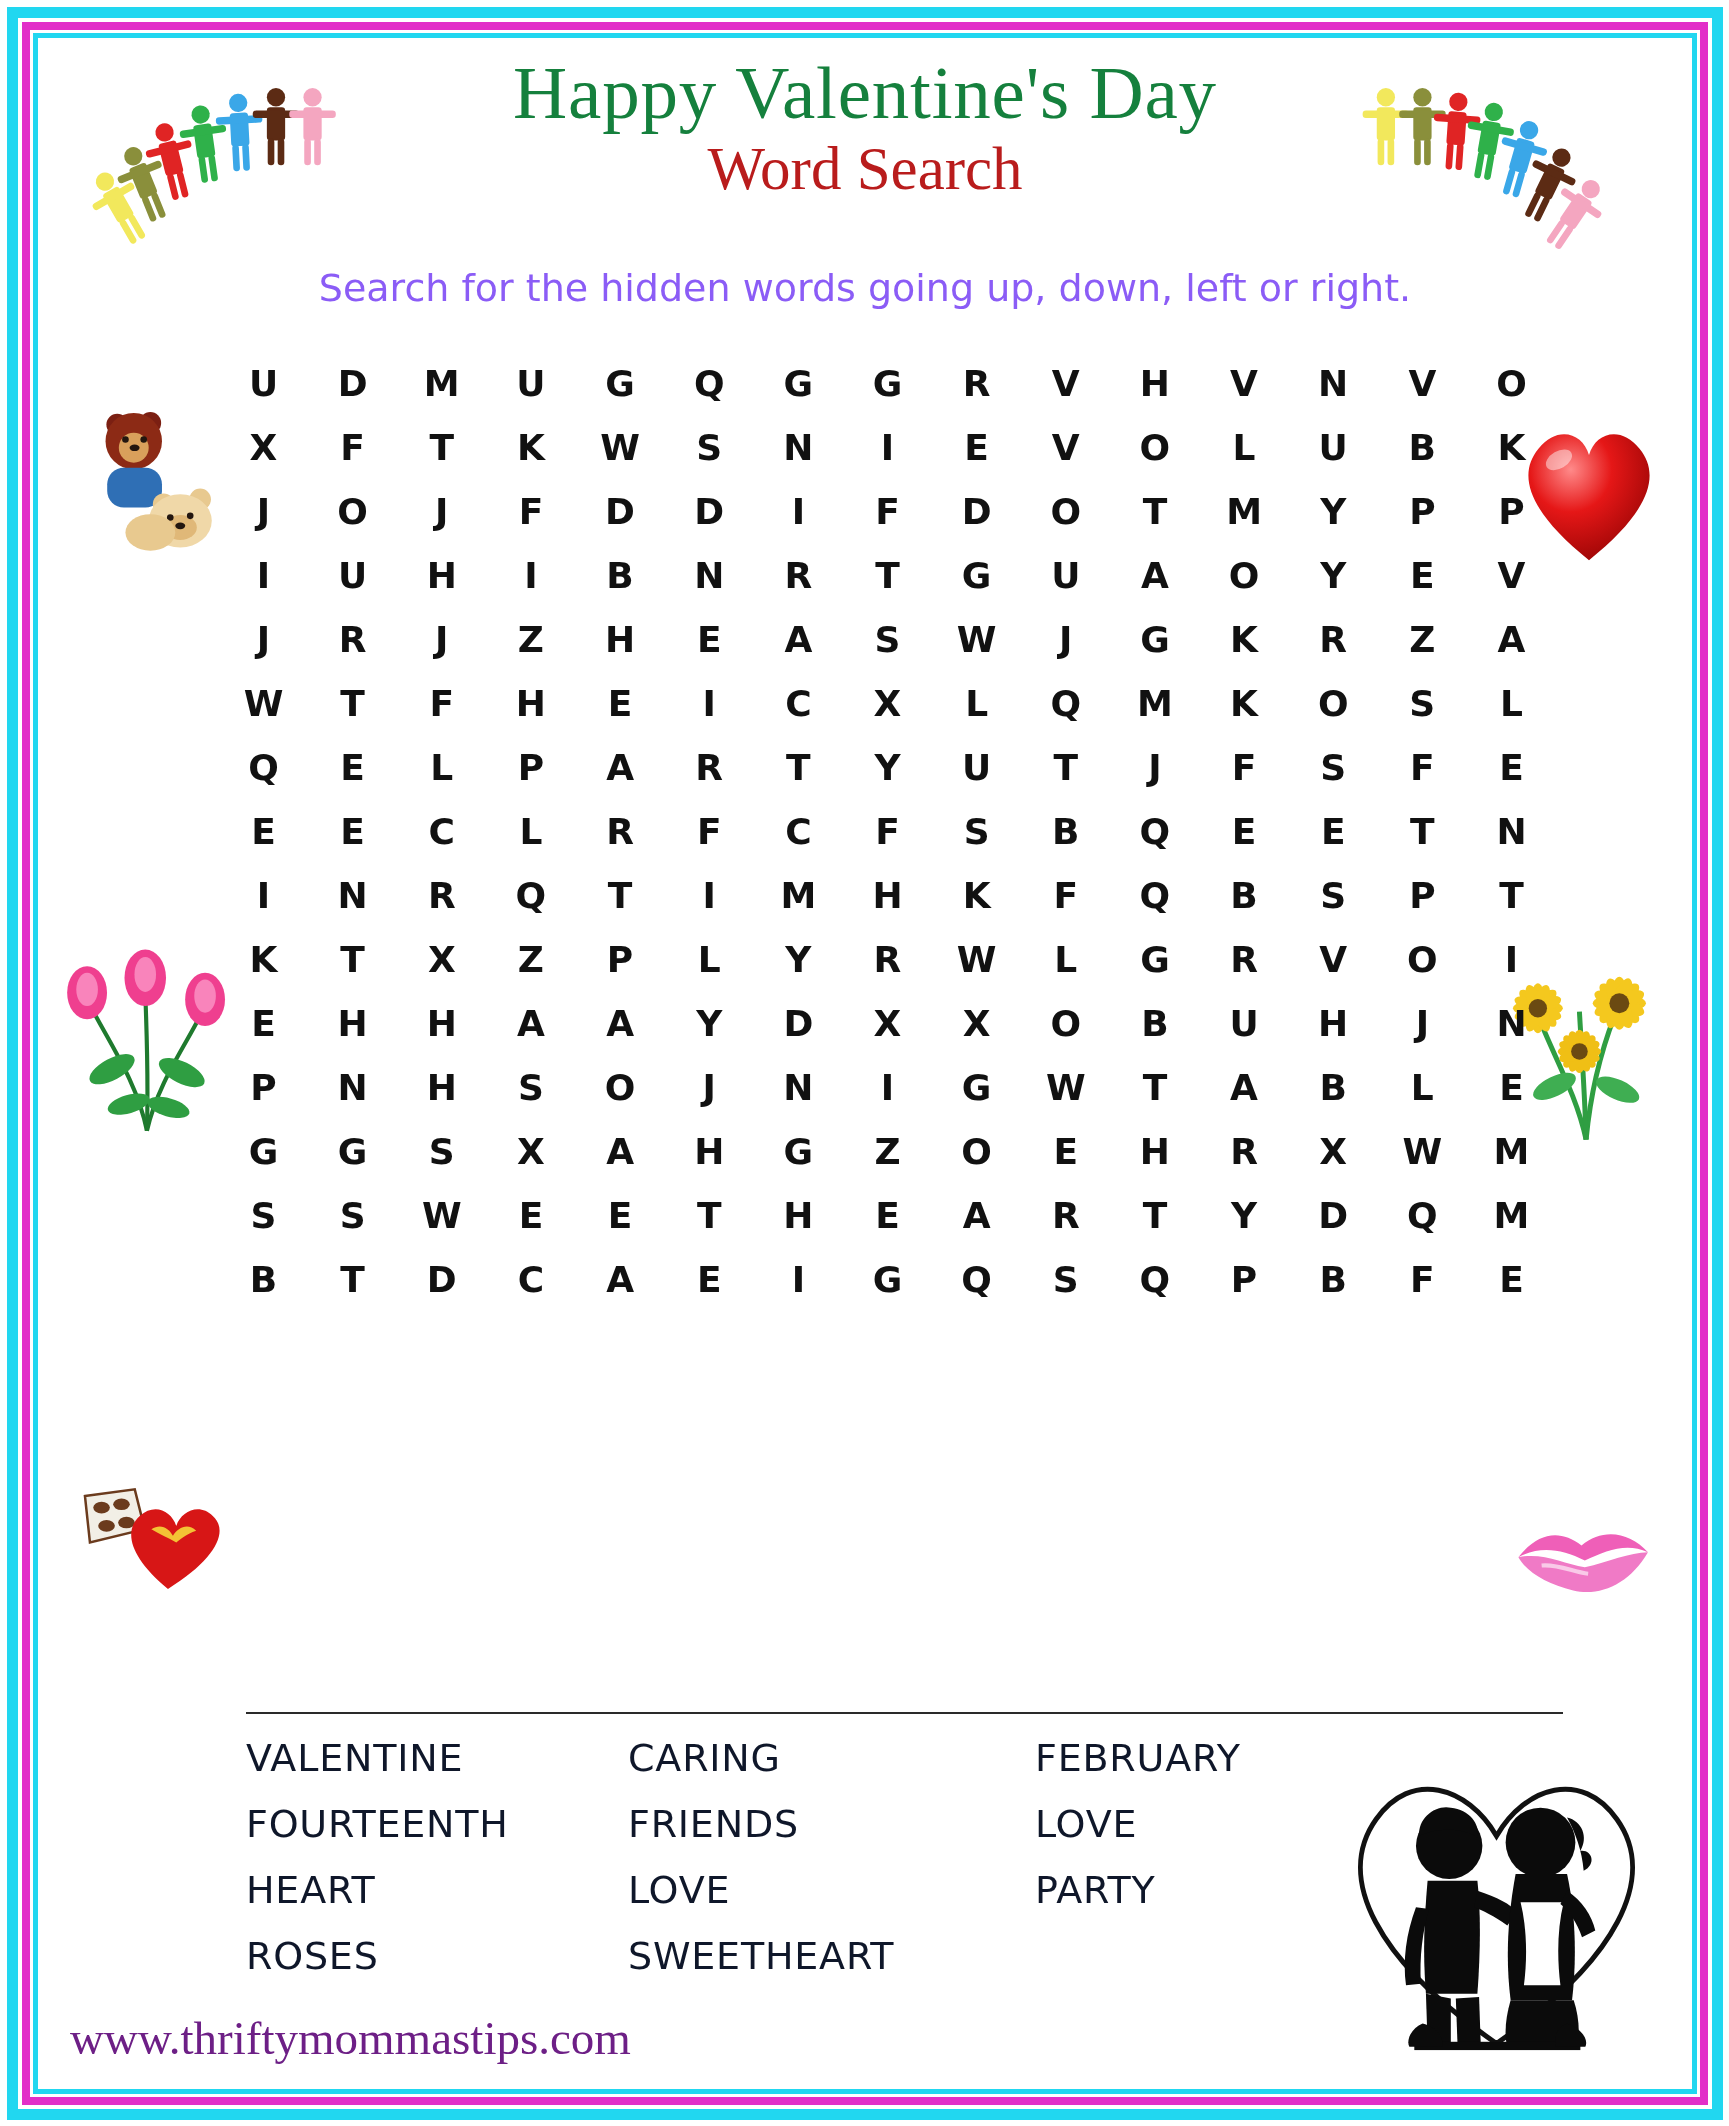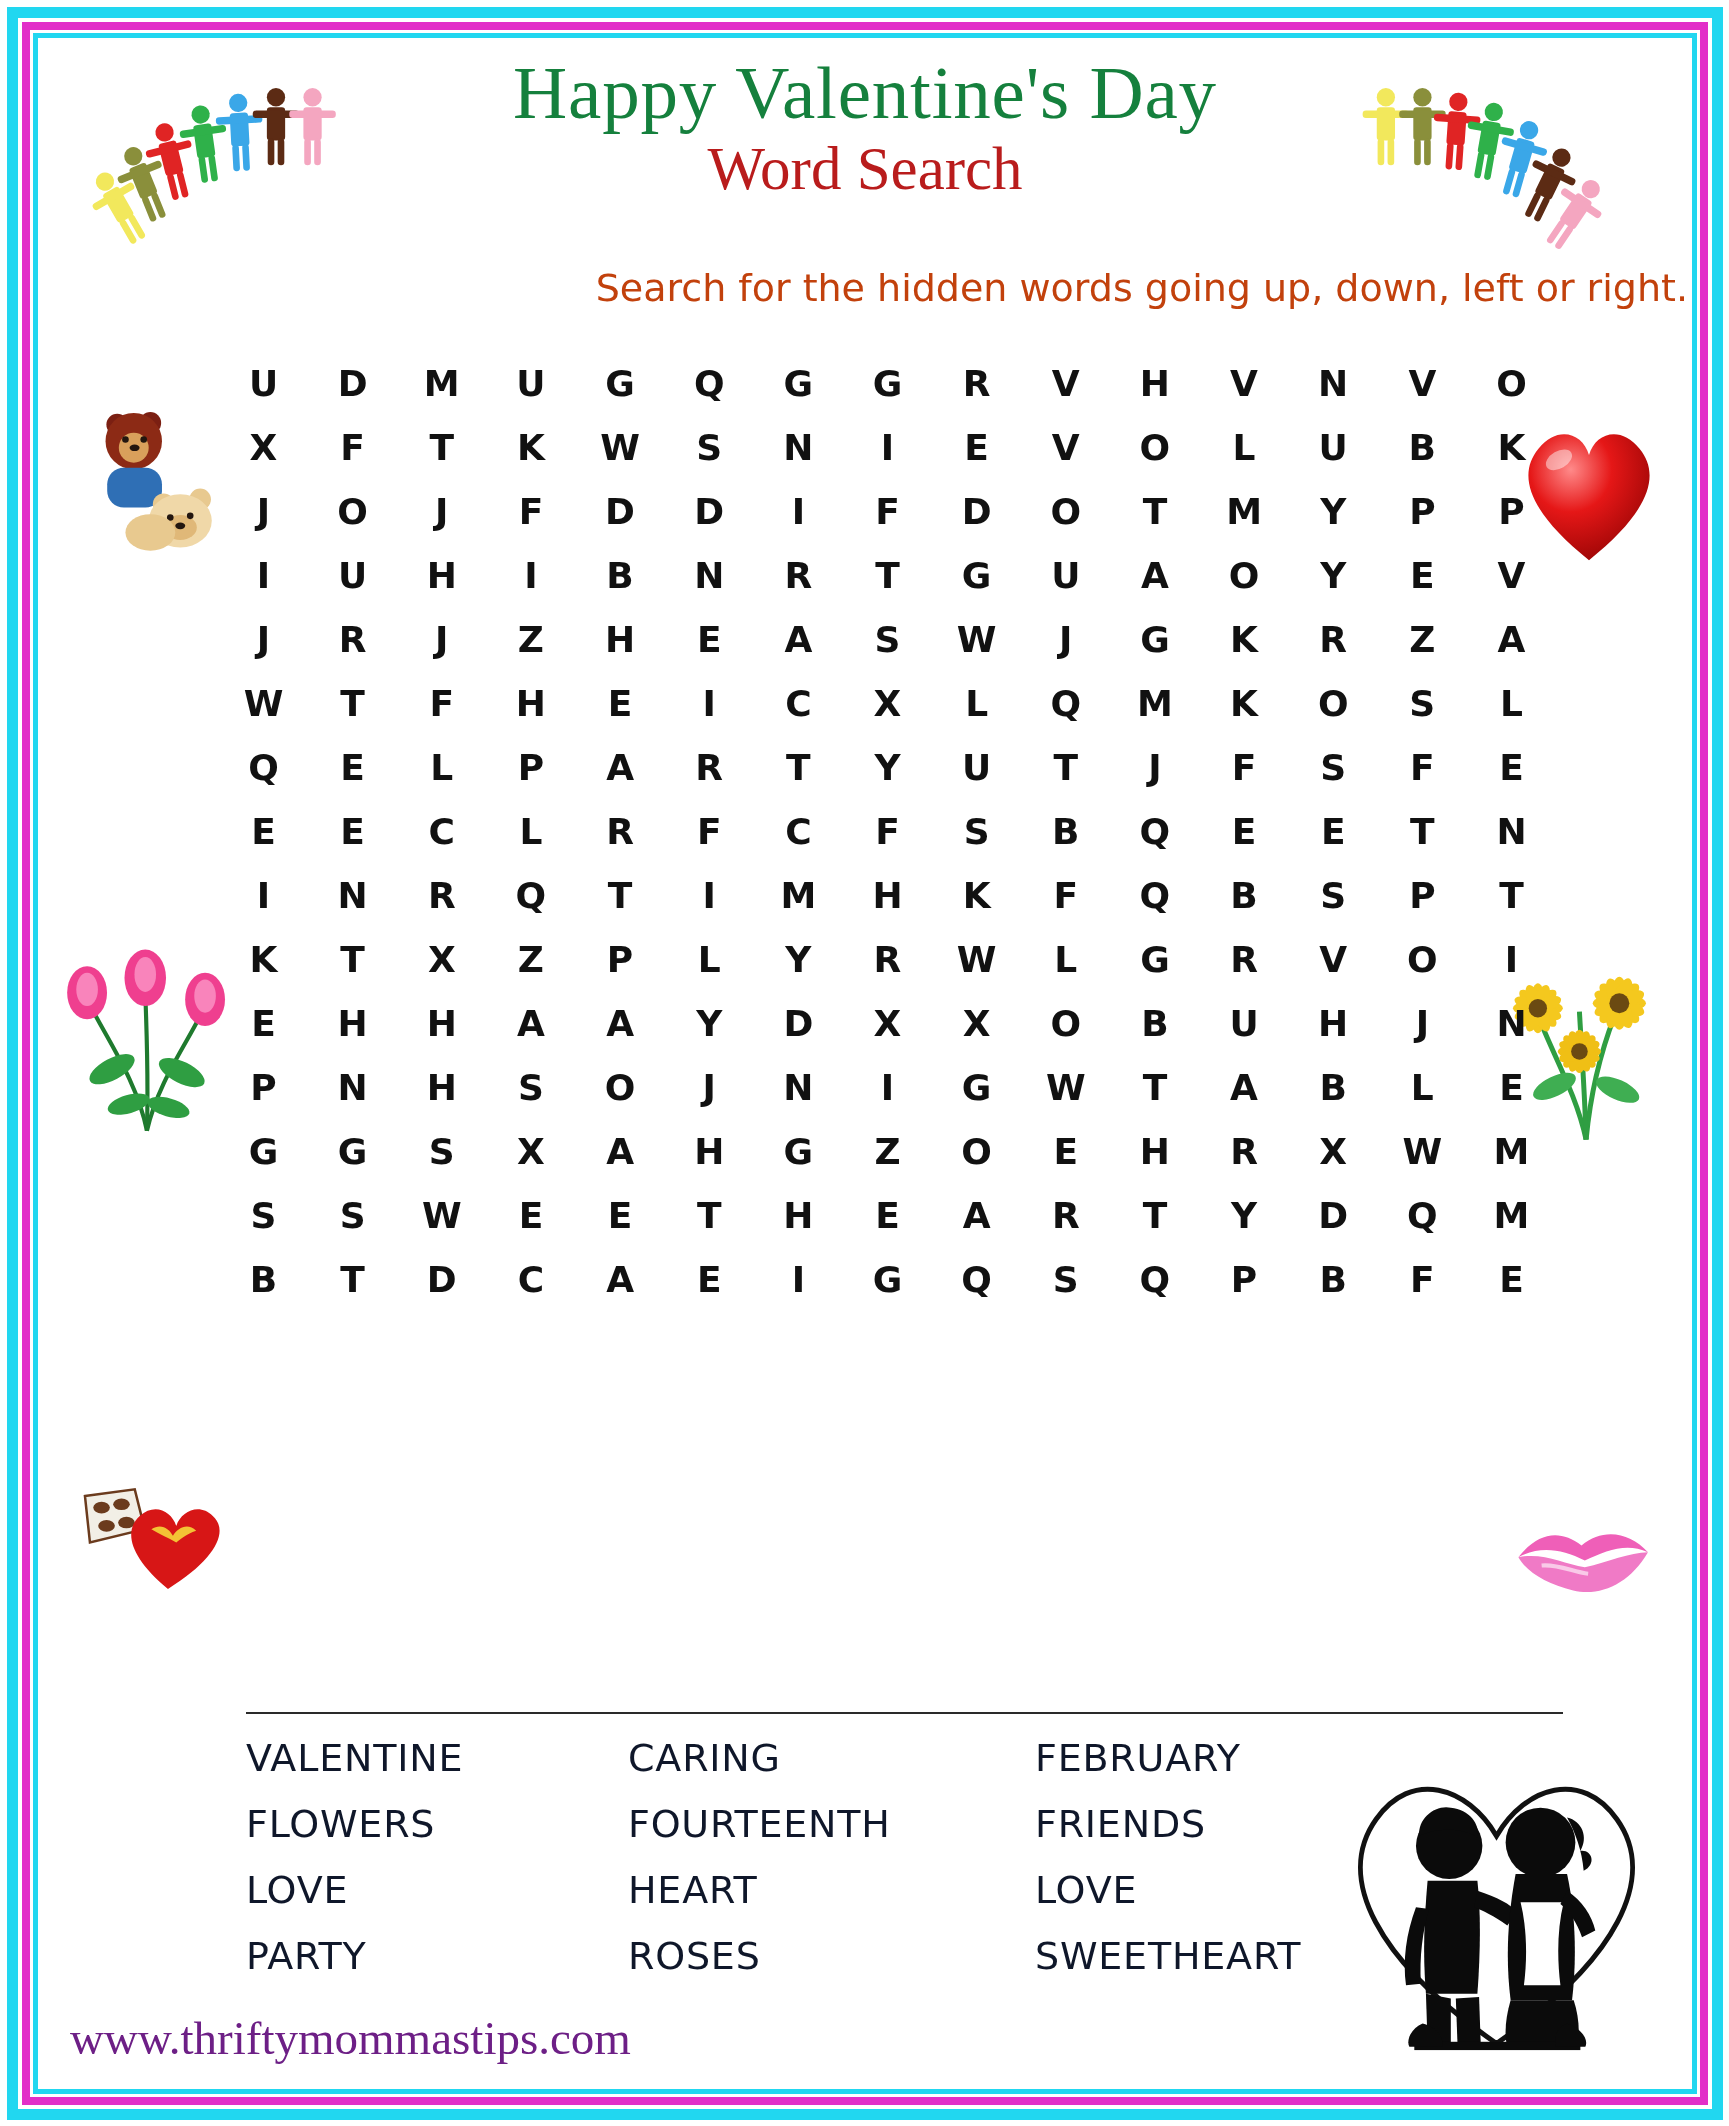--- a/index.html
+++ b/index.html
@@ -76,24 +76,24 @@
     width: 299px;
     height: 191px;
   }
   .dolls.left { left: 38px; }
   .dolls.right { right: 38px; }
 
   .instructions {
     position: absolute;
     left: 0; right: 0;
     top: 224px;
-    text-align: right;
+    text-align: center;
     font-family: "DejaVu Sans", sans-serif;
     font-size: 38px;
-    color: #c2410c;
+    color: #8b5cf6;
   }
 
   
   .grid {
     position: absolute;
     left: 189px;
     top: 309px;
     width: 1313px;
   }
   .grid-row {
@@ -690,21 +690,20 @@
         <span class="cell">E</span>
       </div>
     </div>
 
     <div class="divider"></div>
 
     <div class="wordlist">
       <div class="word">VALENTINE</div>
       <div class="word">CARING</div>
       <div class="word">FEBRUARY</div>
-      <div class="word">FLOWERS</div>
       <div class="word">FOURTEENTH</div>
       <div class="word">FRIENDS</div>
       <div class="word">LOVE</div>
       <div class="word">HEART</div>
       <div class="word">LOVE</div>
       <div class="word">PARTY</div>
       <div class="word">ROSES</div>
       <div class="word">SWEETHEART</div>
     </div>
 

